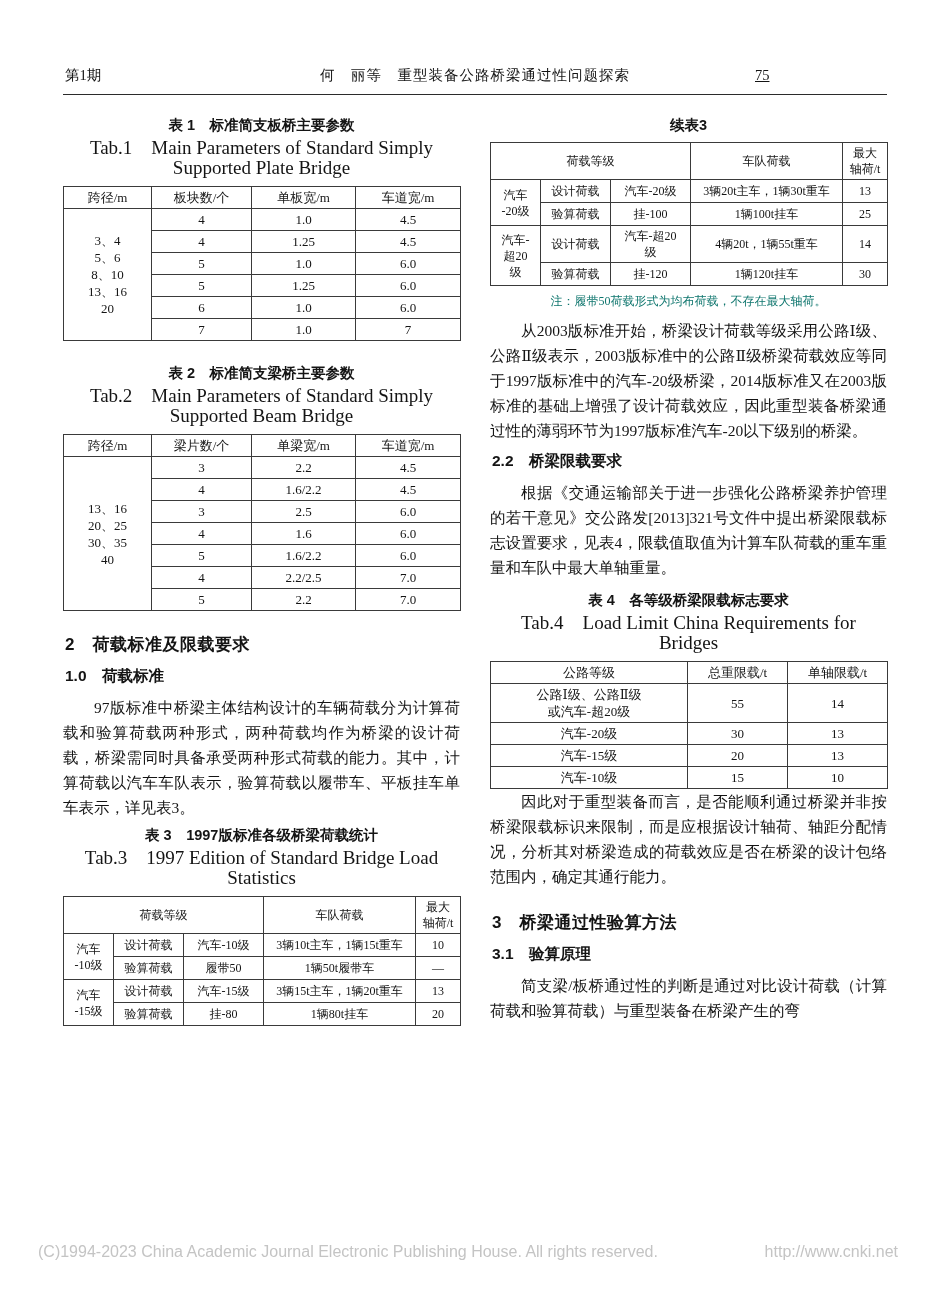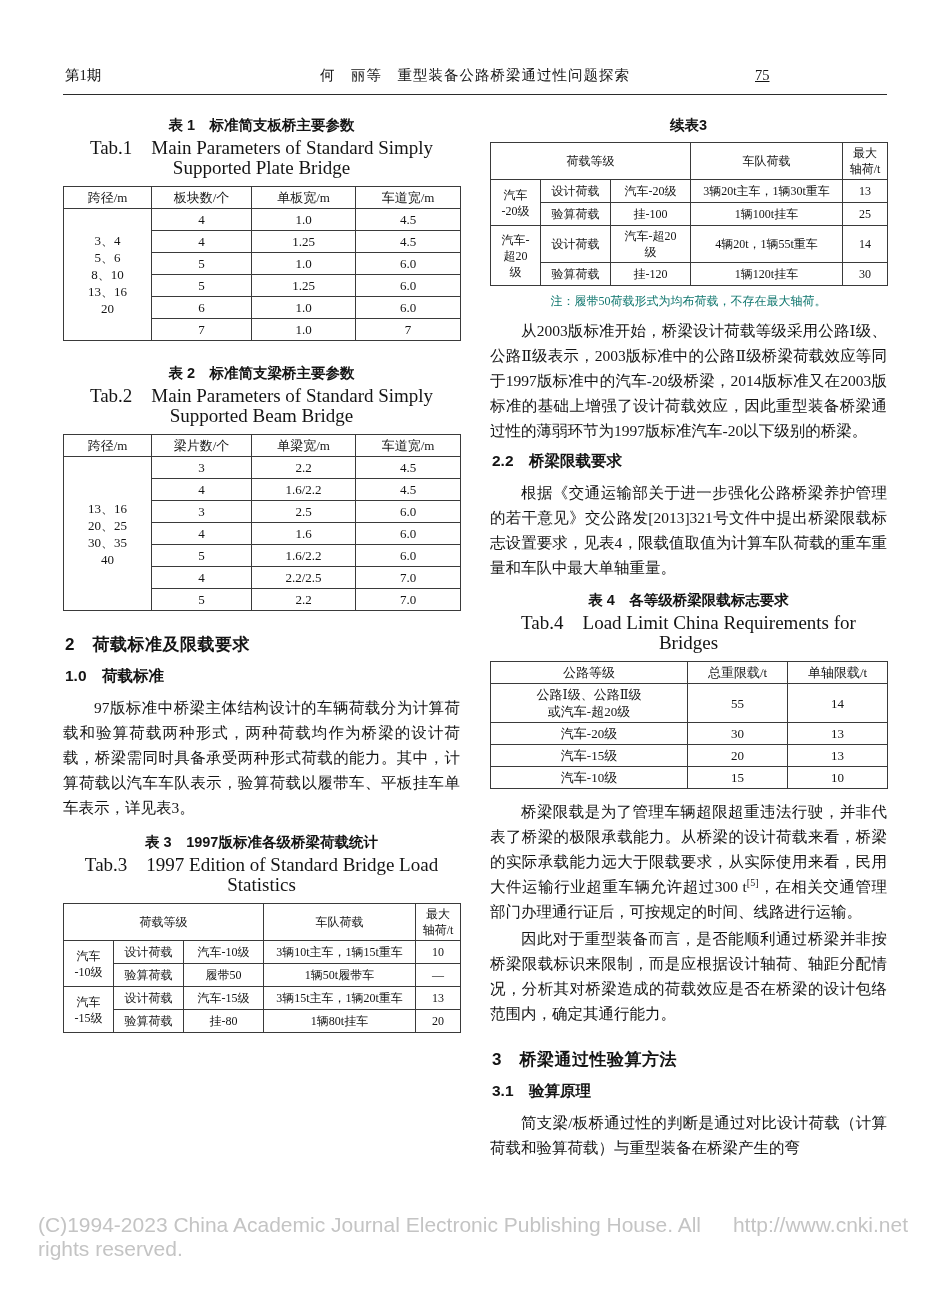--- a/index.html
+++ b/index.html
@@ -24,21 +24,21 @@
   .col { width:397px; }
 
   
   .tbl-cap { text-align:center; margin:0 4px 8px 4px; }
   .tbl-cap .cap-cn {
     font-weight:bold; font-size:14.5px;
     font-family:"Liberation Sans","DejaVu Sans",sans-serif; line-height:20px;
   }
   .tbl-cap .cap-en { font-size:19px; line-height:20px; margin-top:3px; }
   .mt22 { margin-top:22px; }
-  .mt12 { margin-top:12px; }
+  .mt12 { margin-top:5px; }
   .mt10 { margin-top:10px; }
   .cont-cap {
     text-align:center; font-weight:bold; font-size:14.5px;
     font-family:"Liberation Sans","DejaVu Sans",sans-serif;
     margin-bottom:7px; line-height:20px;
   }
 
   
   table.grid { width:100%; border-collapse:collapse; table-layout:fixed; font-size:13px; }
   table.grid th, table.grid td {
@@ -61,23 +61,23 @@
   }
   p.body {
     font-size:15.5px; line-height:25px; text-align:justify;
     text-indent:2em; margin:0 0 2px 0;
   }
   p.body sup { font-size:10px; line-height:0; }
   .note { font-size:12px; line-height:18px; margin:6px 2px 8px 2px; text-align:center; color:#0f766e; }
 
   
   .page-footer {
-    position:absolute; left:38px; right:28px; bottom:30px;
+    position:absolute; left:38px; right:38px; bottom:30px;
     display:flex; justify-content:space-between; align-items:baseline;
-    color:#c4c4c4; font-size:21px;
+    color:#c4c4c4; font-size:16px;
     font-family:"Liberation Sans","DejaVu Sans",sans-serif;
   }
 </style>
 </head>
 <body>
 
 <div class="page">
   <div class="inner">
 
     <div class="page-header">
@@ -363,21 +363,20 @@
               <td>13</td>
             </tr>
             <tr>
               <td>汽车-10级</td>
               <td>15</td>
               <td>10</td>
             </tr>
           </tbody>
         </table>
 
-        <p class="body" style="margin-top:10px;"><span>桥梁限载是为了管理车辆超限超重违法行驶，并非代表了桥梁的极限承载能力。从桥梁的设计荷载来看，桥梁的实际承载能力远大于限载要求，从实际使用来看，民用大件运输行业超重车辆允许超过300 t</span><sup>[5]</sup><span>，在相关交通管理部门办理通行证后，可按规定的时间、线路进行运输。</span></p>
 
         <p class="body">因此对于重型装备而言，是否能顺利通过桥梁并非按桥梁限载标识来限制，而是应根据设计轴荷、轴距分配情况，分析其对桥梁造成的荷载效应是否在桥梁的设计包络范围内，确定其通行能力。</p>
 
         <h2 class="sec-h2" style="">3　桥梁通过性验算方法</h2>
         <h3 class="sec-h3">3.1　验算原理</h3>
         <p class="body">简支梁/板桥通过性的判断是通过对比设计荷载（计算荷载和验算荷载）与重型装备在桥梁产生的弯</p>
       </section>
     </div>
   </div>
 

